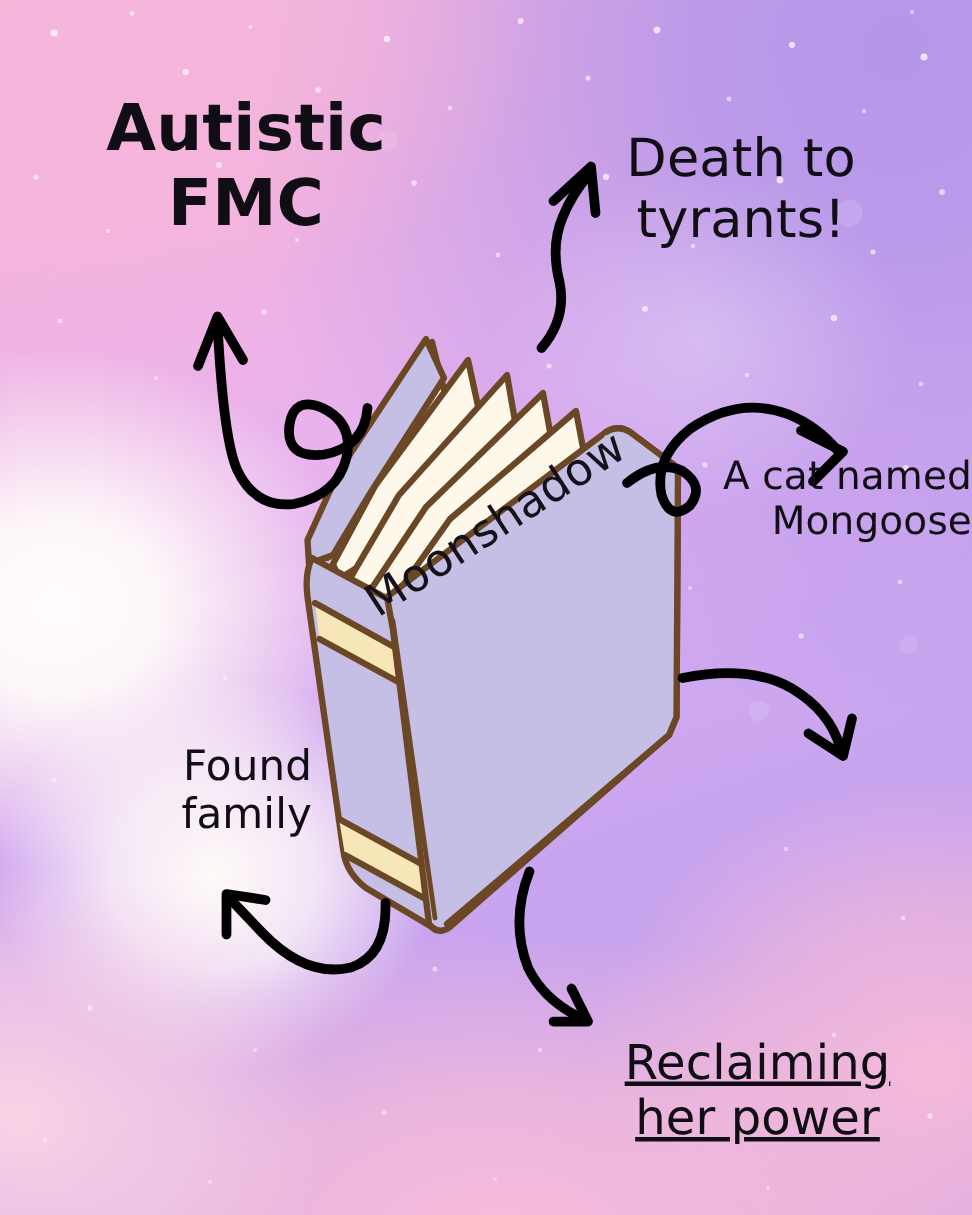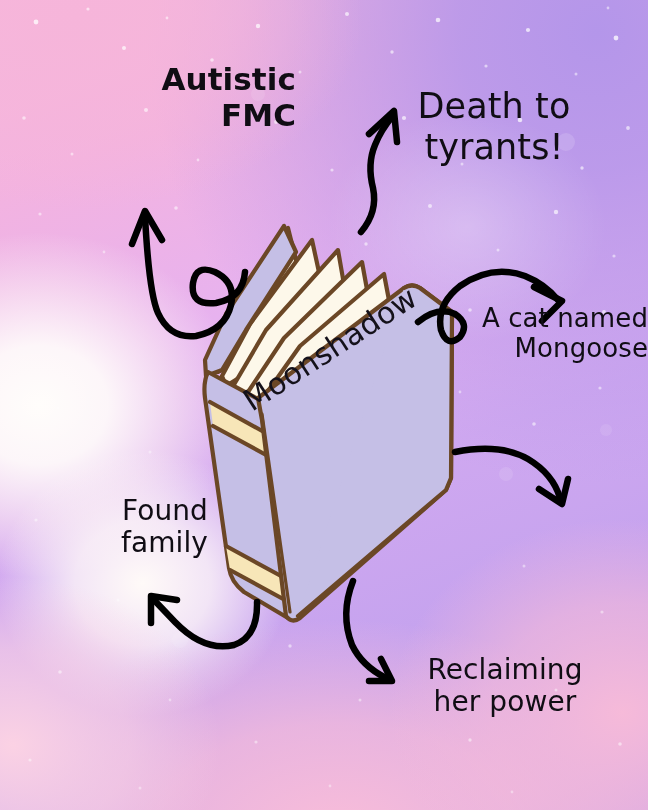--- a/index.html
+++ b/index.html
@@ -67,25 +67,25 @@
   .label {
     position: absolute;
     color: #100d14;
     text-align: center;
     line-height: 1.16;
     white-space: pre-line;
     letter-spacing: 0.1px;
   }
   .label.bold { font-weight: 700; }
 
-  #label-autistic-fmc { left: 64px;  top: 62px;  width: 232px; font-size: 31px; text-align: right; }
+  #label-autistic-fmc { left: 48px;  top: 62px;  width: 232px; font-size: 43px; }
   #label-death-tyrants { left: 376px; top: 62px;  width: 236px; font-size: 35px; margin-top: 24px; }
   #label-cat-mongoose  { left: 462px; top: 303px; width: 186px; font-size: 26px; text-align: right; }
   #label-grumpy-mmc    { left: 452px; top: 495px; width: 186px; font-size: 33px; }
-  #label-reclaiming    { left: 400px; top: 654px; width: 210px; font-size: 28px; }
+  #label-reclaiming    { left: 400px; top: 690px; width: 210px; font-size: 32px; text-decoration: underline; }
   #label-found-family  { left: 48px;  top: 495px; width: 160px; font-size: 28px; text-align: right; }
 
   
   #art {
     position: absolute;
     inset: 0;
     width: 648px;
     height: 810px;
   }
   .arrow-stroke {

